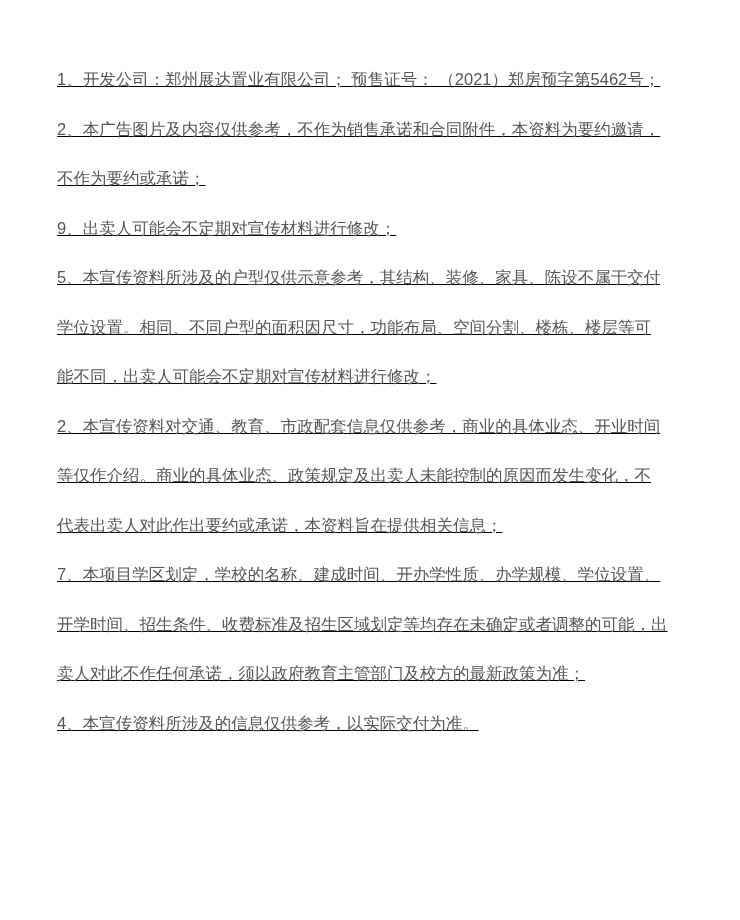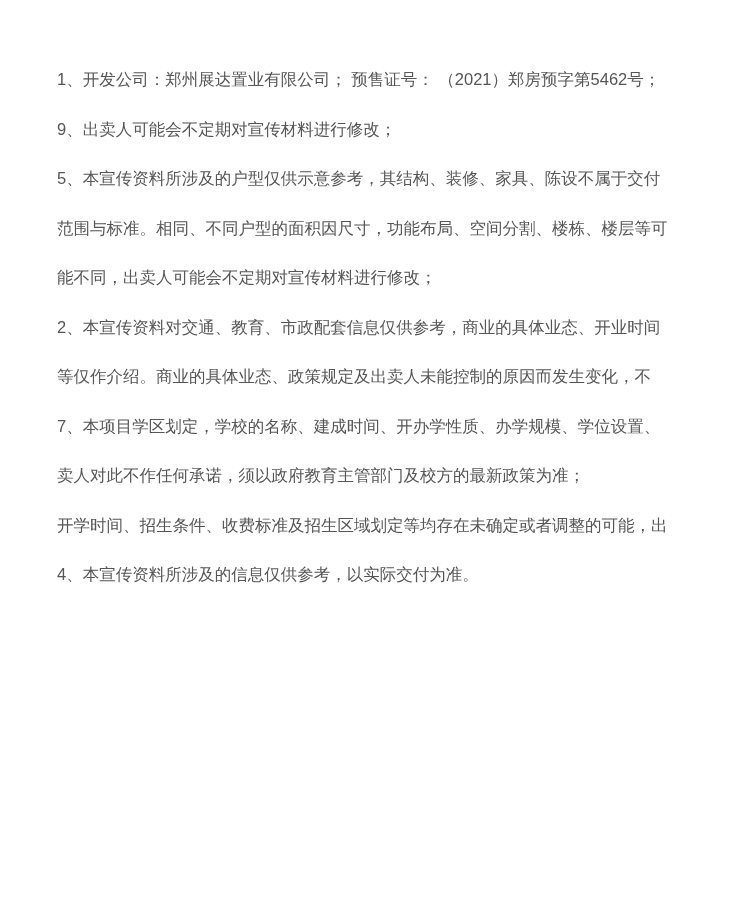--- a/index.html
+++ b/index.html
@@ -10,20 +10,21 @@
     background: #ffffff;
     overflow: hidden;
   }
   body {
     font-family: "Liberation Sans", "DejaVu Sans", sans-serif;
   }
   .doc {
     box-sizing: border-box;
     width: 684px;
     padding: 55px 40px 0 57px;
+    text-decoration: underline;
   }
   .para {
     margin: 0;
     padding: 0;
   }
   .line {
     display: block;
     height: 49.5px;
     line-height: 49.5px;
     font-size: 16.5px;
@@ -34,40 +35,45 @@
 </style>
 </head>
 <body>
 
 <div class="doc">
 
   <p class="para">
     <span class="line">1、开发公司：郑州展达置业有限公司； 预售证号： （2021）郑房预字第5462号；</span>
   </p>
 
+  <p class="para">
+    <span class="line">2、本广告图片及内容仅供参考，不作为销售承诺和合同附件，本资料为要约邀请，</span>
+    <span class="line">不作为要约或承诺；</span>
+  </p>
 
   <p class="para">
     <span class="line">9、出卖人可能会不定期对宣传材料进行修改；</span>
   </p>
 
 
   <p class="para">
     <span class="line">5、本宣传资料所涉及的户型仅供示意参考，其结构、装修、家具、陈设不属于交付</span>
-    <span class="line">范围与标准。相同、不同户型的面积因尺寸，功能布局、空间分割、楼栋、楼层等可</span>
+    <span class="line">学位设置。相同、不同户型的面积因尺寸，功能布局、空间分割、楼栋、楼层等可</span>
     <span class="line">能不同，出卖人可能会不定期对宣传材料进行修改；</span>
   </p>
 
   <p class="para">
     <span class="line">2、本宣传资料对交通、教育、市政配套信息仅供参考，商业的具体业态、开业时间</span>
     <span class="line">等仅作介绍。商业的具体业态、政策规定及出卖人未能控制的原因而发生变化，不</span>
+    <span class="line">代表出卖人对此作出要约或承诺，本资料旨在提供相关信息；</span>
   </p>
 
   <p class="para">
     <span class="line">7、本项目学区划定，学校的名称、建成时间、开办学性质、办学规模、学位设置、</span>
+    <span class="line">开学时间、招生条件、收费标准及招生区域划定等均存在未确定或者调整的可能，出</span>
     <span class="line">卖人对此不作任何承诺，须以政府教育主管部门及校方的最新政策为准；</span>
-    <span class="line">开学时间、招生条件、收费标准及招生区域划定等均存在未确定或者调整的可能，出</span>
   </p>
 
   <p class="para">
     <span class="line">4、本宣传资料所涉及的信息仅供参考，以实际交付为准。</span>
   </p>
 
 </div>
 
 </body></html>

